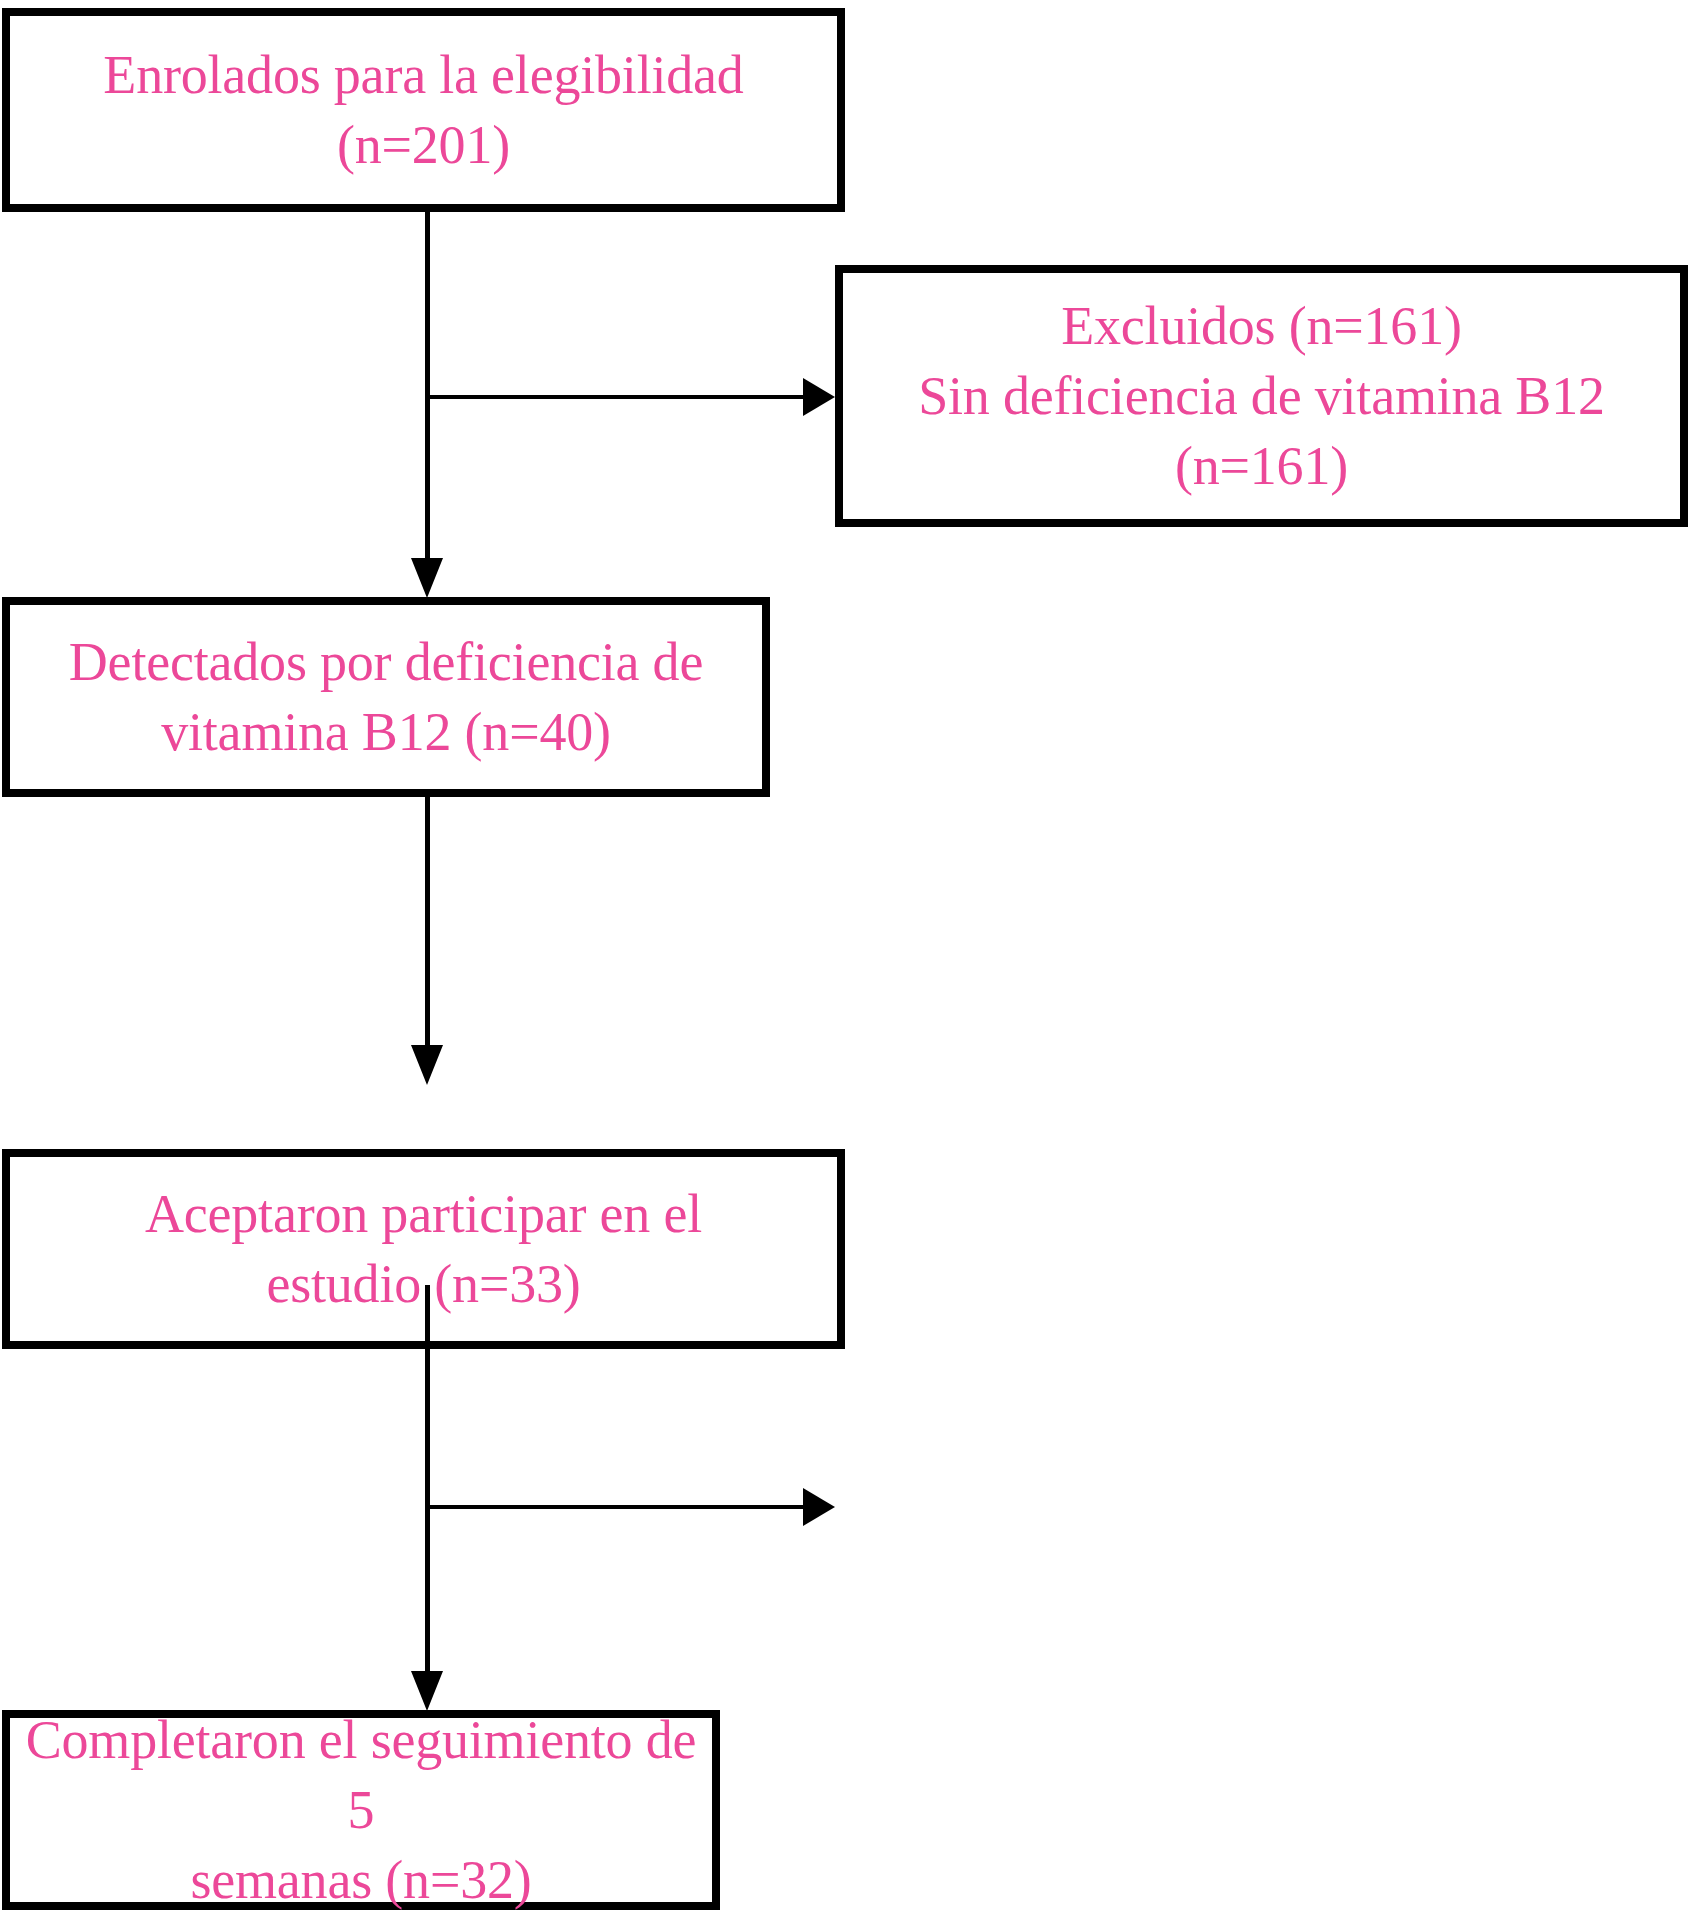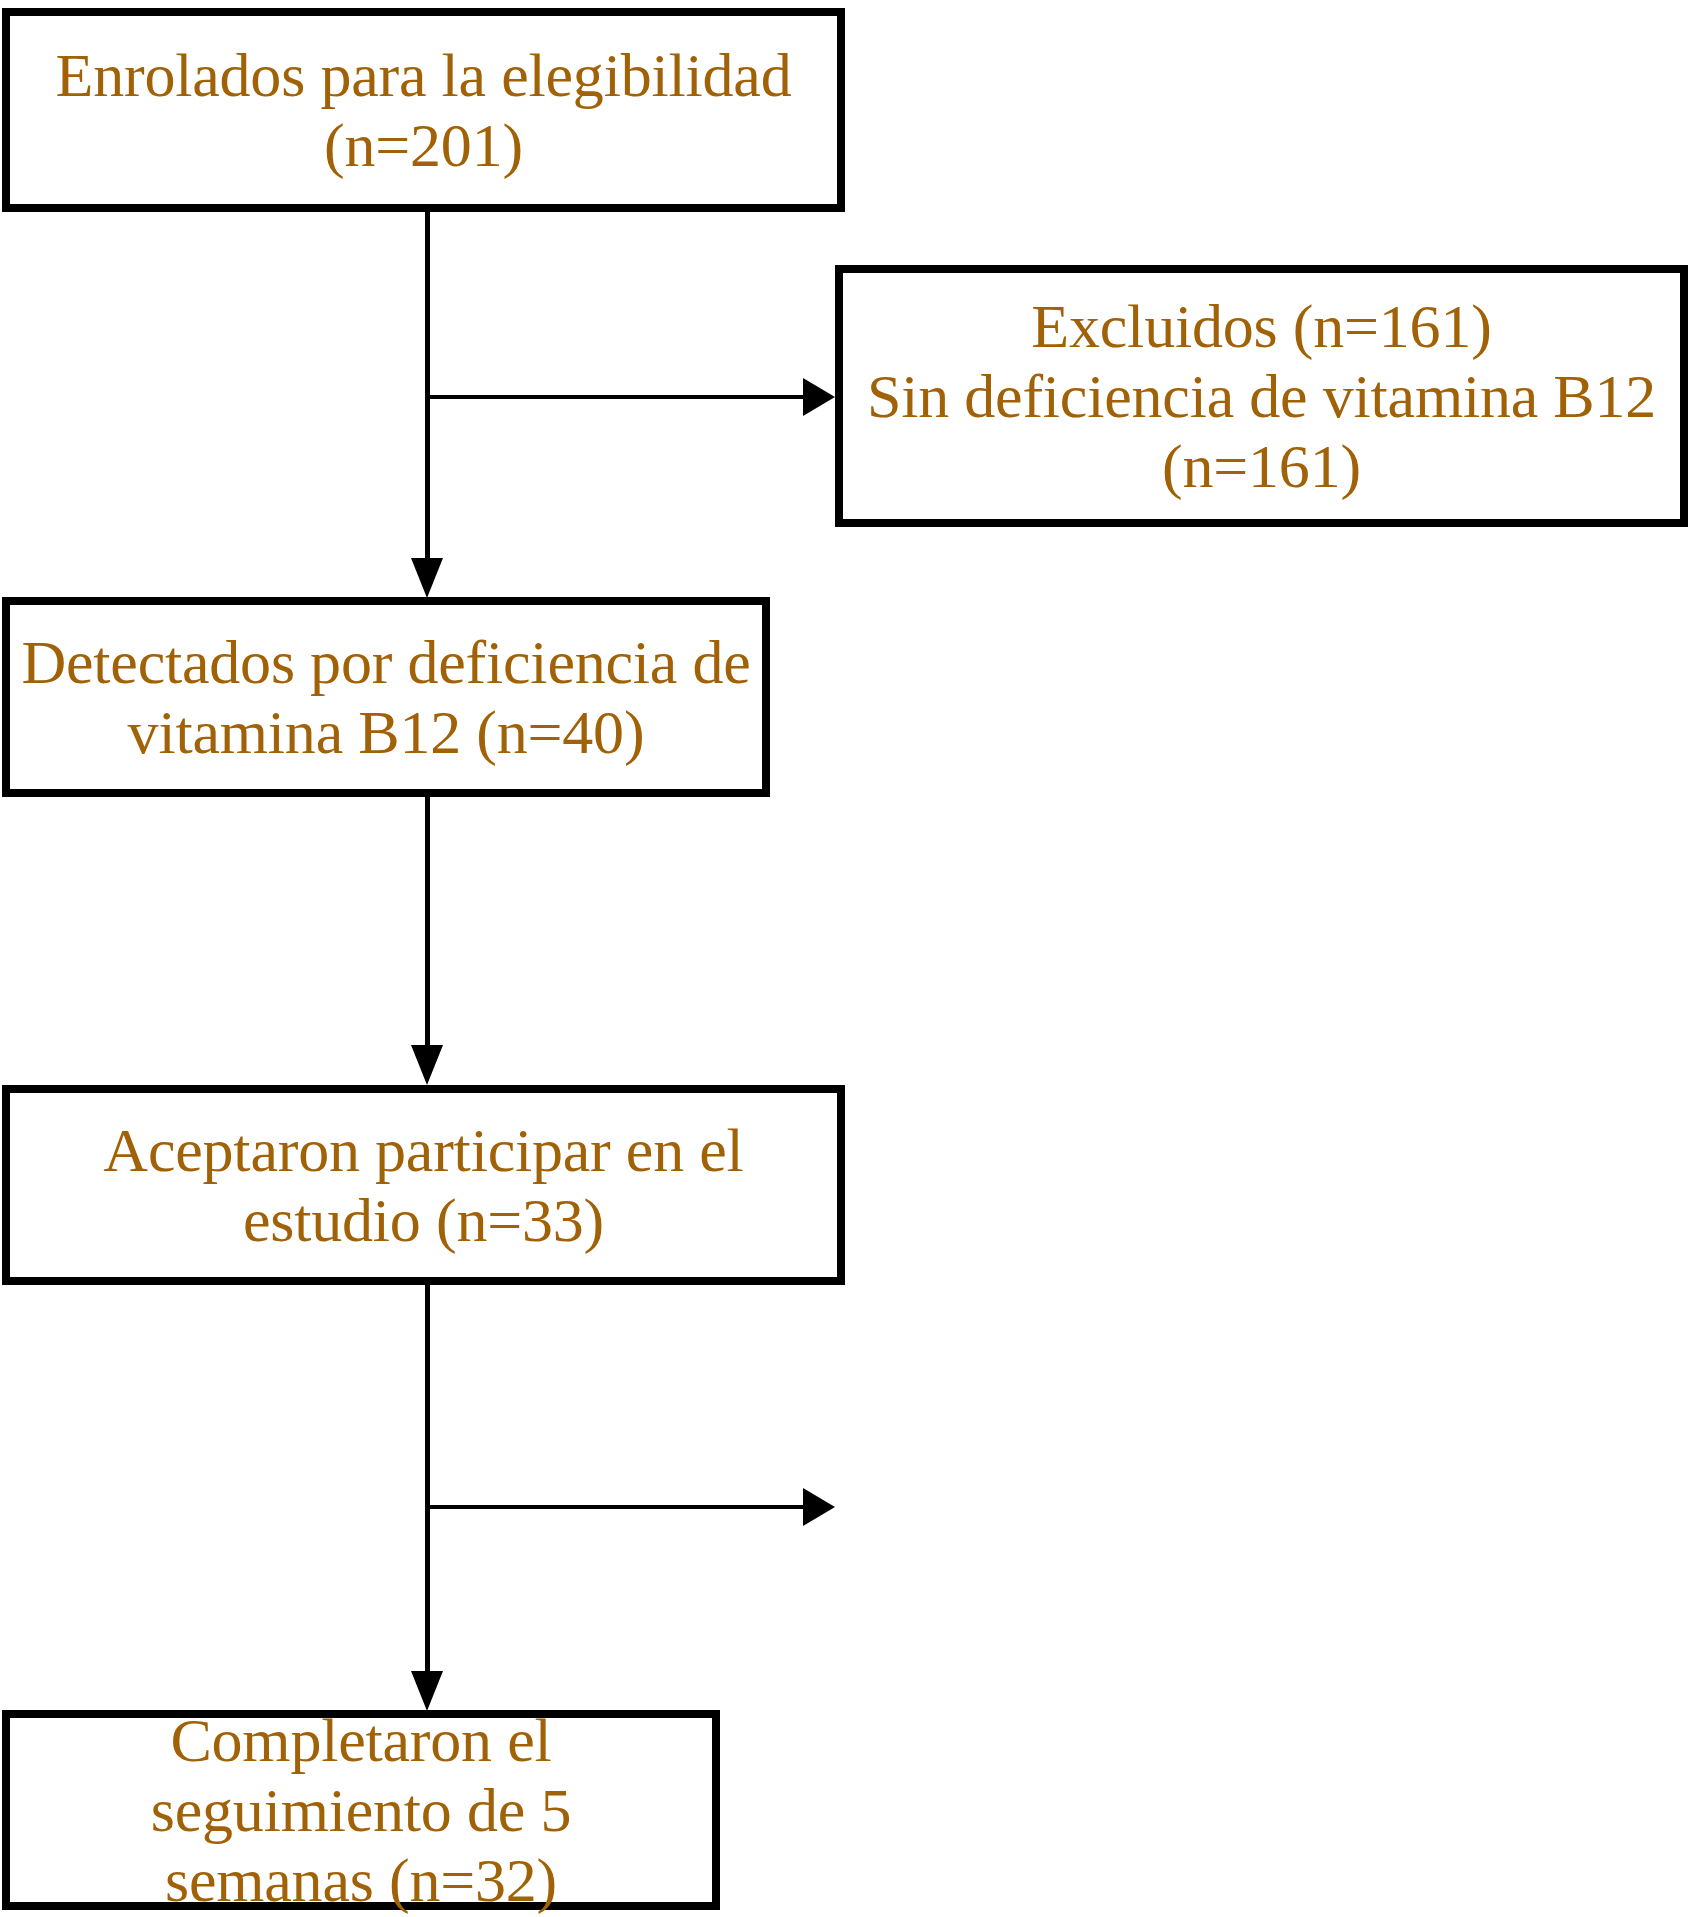--- a/index.html
+++ b/index.html
@@ -19,33 +19,33 @@
     position: absolute;
     box-sizing: border-box;
     border: 8px solid #000000;
     background: #ffffff;
     display: flex;
     align-items: center;
     justify-content: center;
     text-align: center;
   }
   .node-text {
-    font-size: 62px;
+    font-size: 54px;
     line-height: 70px;
-    color: #a16207;
+    color: #ec4899;
     letter-spacing: -0.2px;
     padding: 0 10px;
     white-space: pre-line;
   }
 
   
   #box-enrolados    { left: 2px;   top: 8px;    width: 843px; height: 204px; }
   #box-excluidos    { left: 835px; top: 265px;  width: 853px; height: 262px; }
   #box-detectados   { left: 2px;   top: 597px;  width: 768px; height: 200px; }
-  #box-aceptaron    { left: 2px;   top: 1085px; width: 843px; height: 200px; }
+  #box-aceptaron    { left: 2px;   top: 1149px; width: 843px; height: 200px; }
   #box-perdida      { left: 835px; top: 1373px; width: 853px; height: 267px; }
   #box-completaron  { left: 2px;   top: 1710px; width: 718px; height: 200px; }
 
   
   .vline {
     position: absolute;
     width: 5px;
     background: #000000;
     left: 425px;
   }

